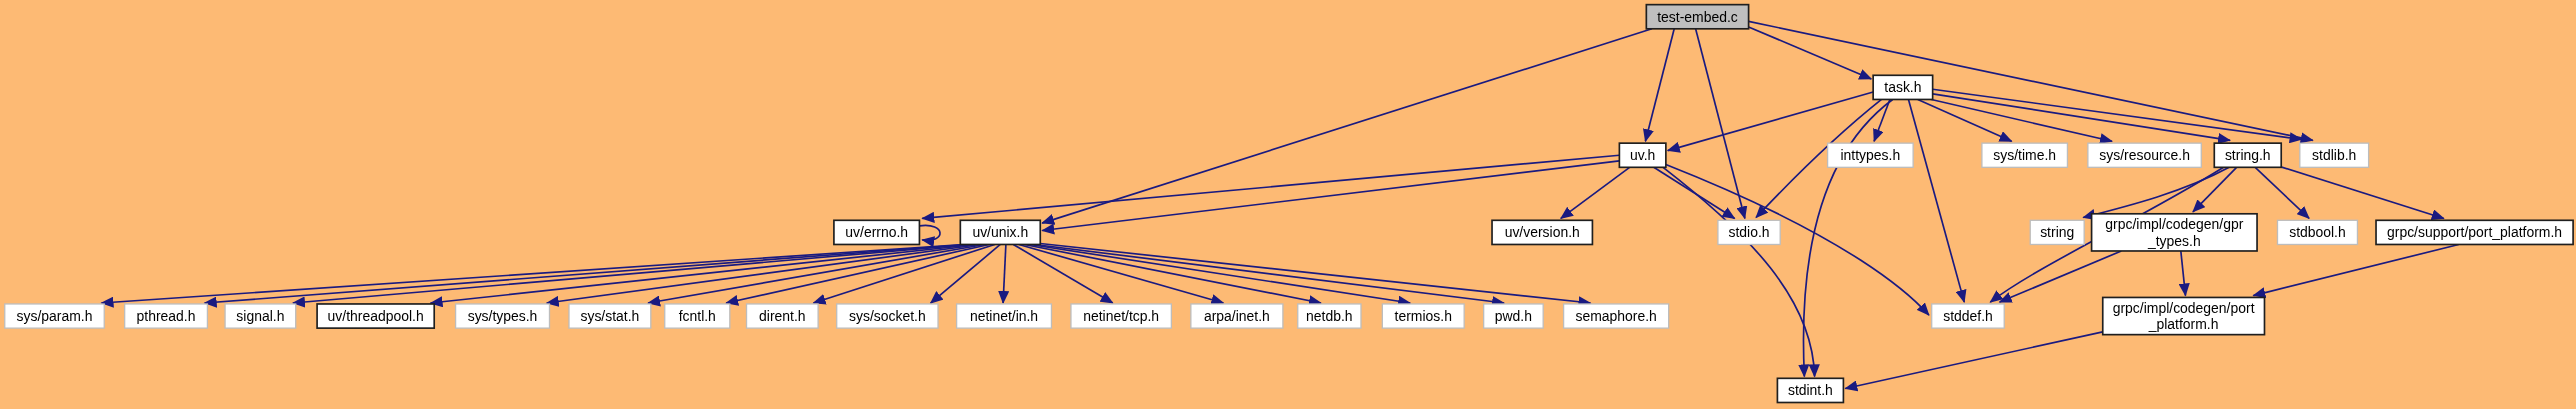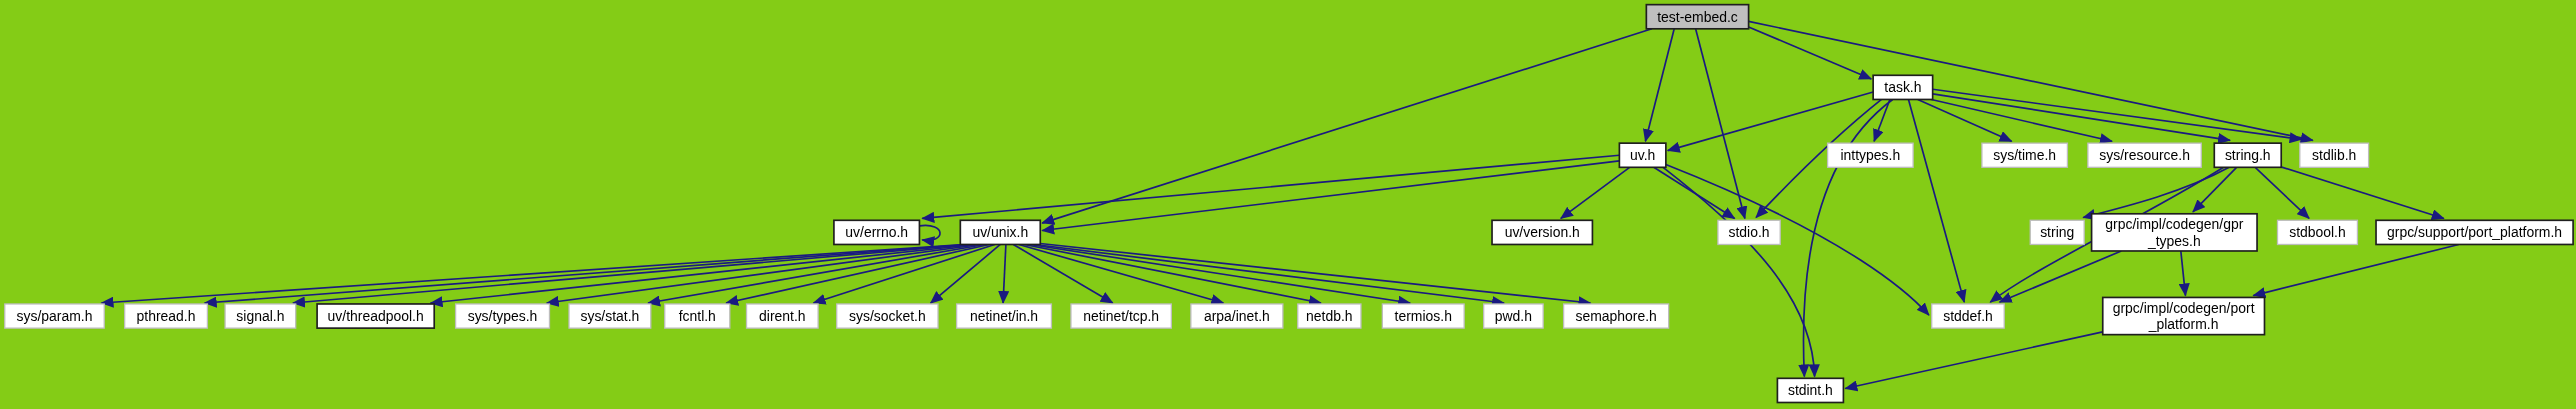--- a/index.html
+++ b/index.html
@@ -1,16 +1,16 @@
 <!DOCTYPE html>
 <html style="font-size:15px"><head>
 <meta charset="utf-8">
 <style>
   html,body{margin:0;padding:0;background:#ffffff;}
-  #stage{position:relative;width:2576px;height:409px;background:#84cc16;overflow:hidden;}
+  #stage{position:relative;width:2576px;height:409px;background:#fdba74;overflow:hidden;}
   svg{display:block;font-family:"Liberation Sans","DejaVu Sans",sans-serif;}
   .edge{fill:none;stroke:#1a1a80;stroke-width:1.8;}
   .node-rect.plain{fill:#ffffff;stroke:#bdbdbd;stroke-width:1.4;}
   .node-rect.linked{fill:#ffffff;stroke:#1f1f1f;stroke-width:1.8;}
   .node-rect.current{fill:#bfbfbf;stroke:#1f1f1f;stroke-width:1.8;}
   .node-label{fill:#000000;font-size:15px;}
 </style>
 </head>
 <body>
 

